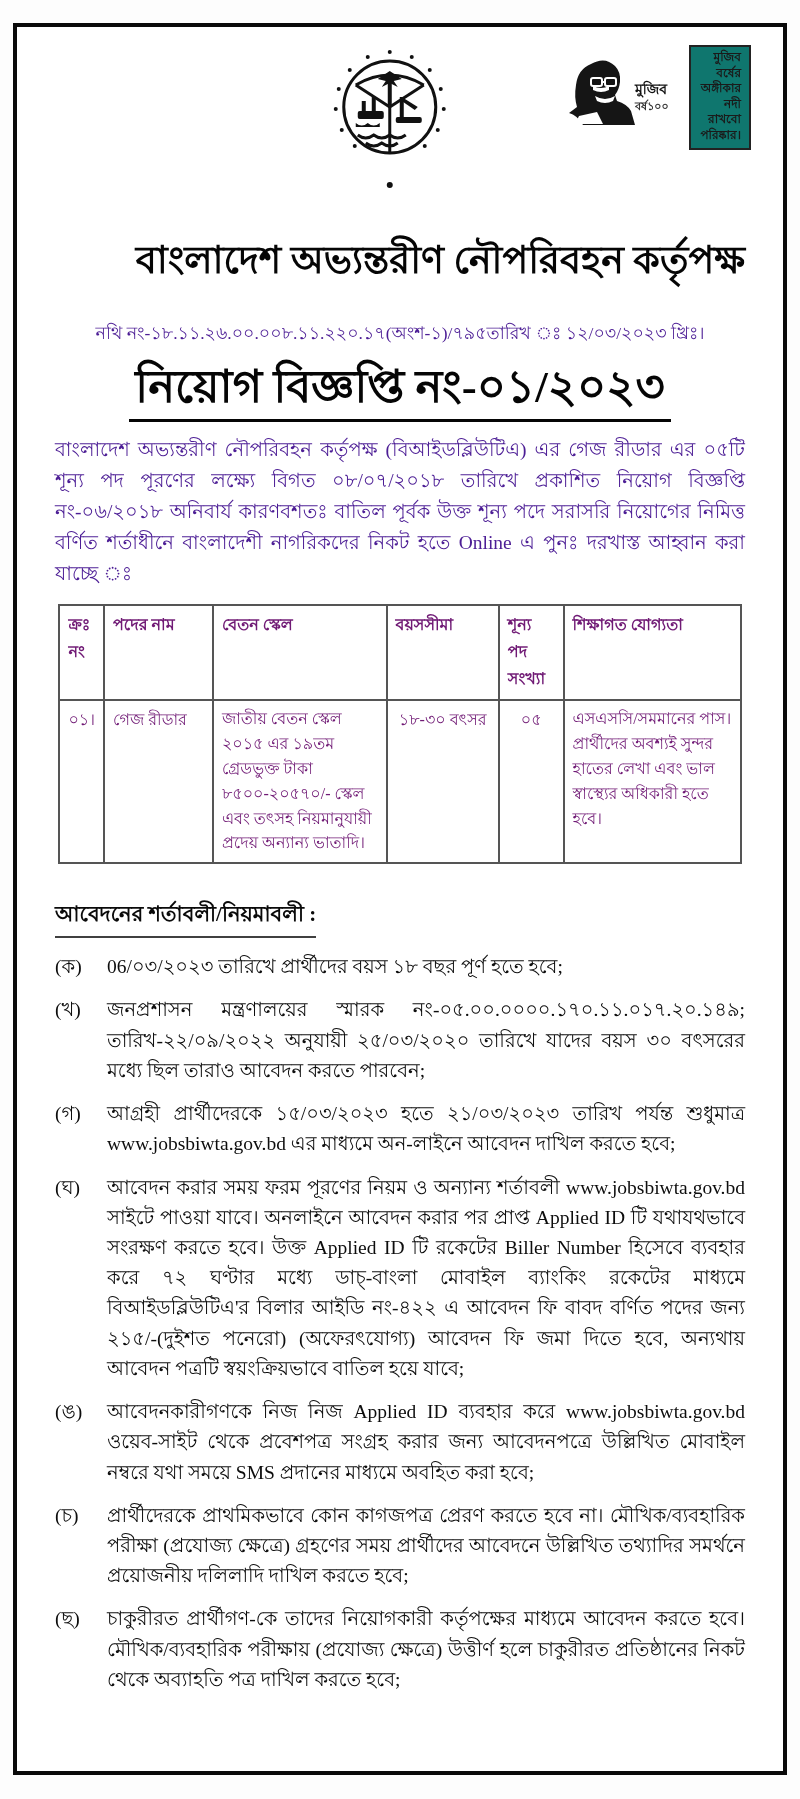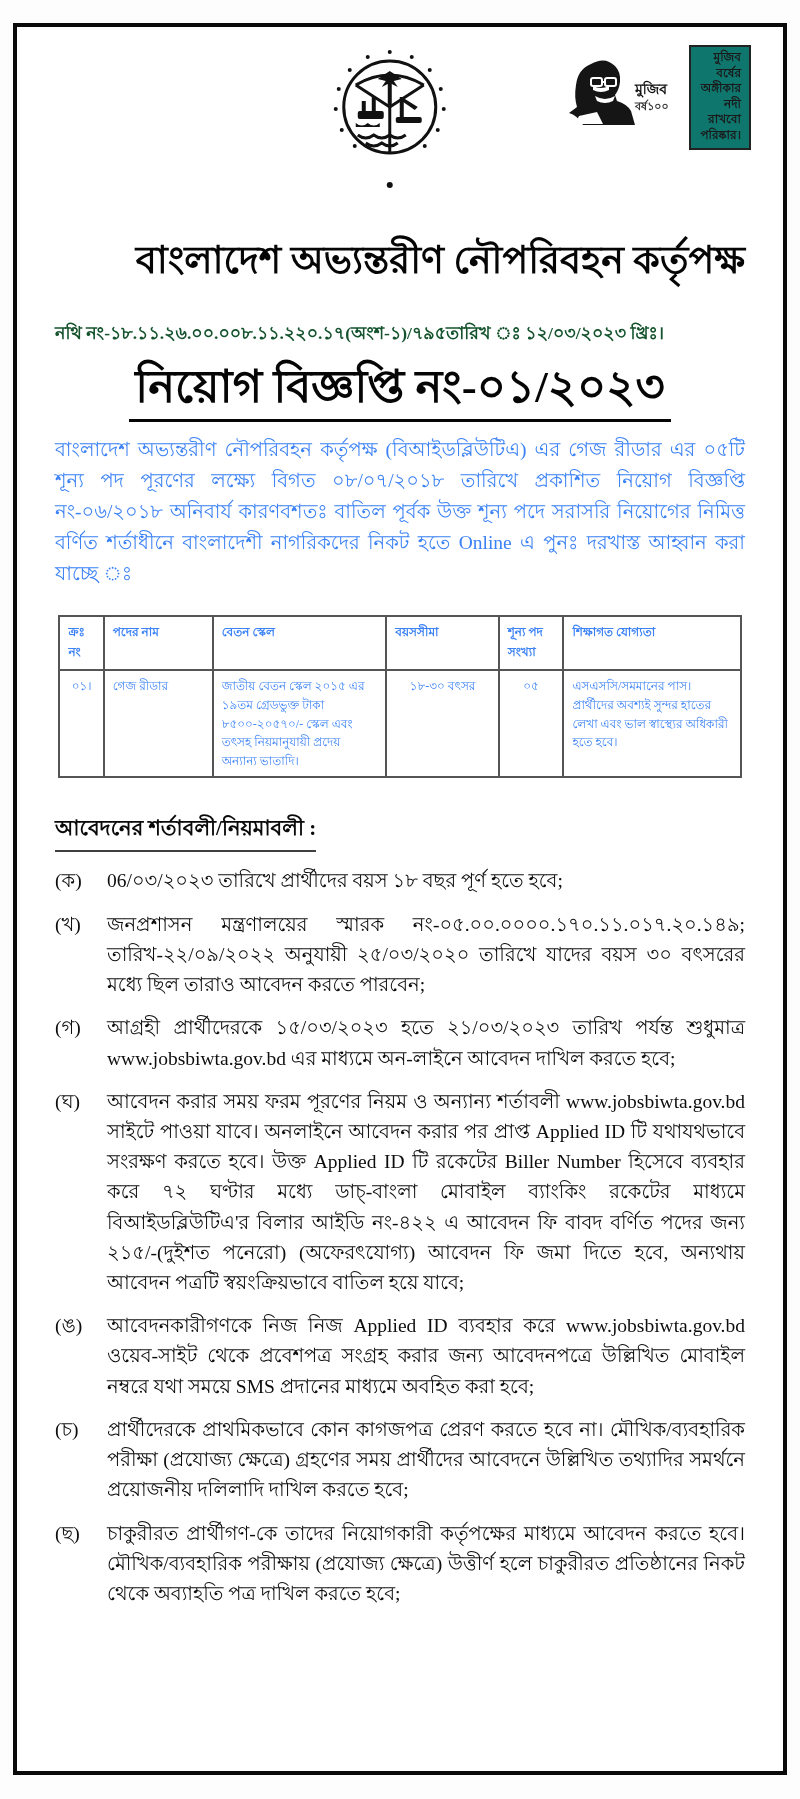--- a/index.html
+++ b/index.html
@@ -43,42 +43,42 @@
   .org-name {
     text-align: right; font-size: 38px; font-weight: bold; letter-spacing: 0;
     margin-top: 4px; color: #050505;
   }
   .org-address {
     text-align: center; font-size: 26px; font-weight: bold; margin-top: 6px; color: #0a0a0a;
   }
 
   
   .memo-line {
-    display: flex; justify-content: flex-start; margin-top: 26px;
-    font-size: 17.5px; font-weight: bold; color: #14532d;
+    display: flex; justify-content: center; margin-top: 26px;
+    font-size: 17.5px; font-weight: normal; color: #4c1d95;
   }
 
   
   .big-title {
     text-align: center; margin-top: 14px; margin-bottom: 12px;
   }
   .big-title span {
     display: inline-block; font-size: 45px; font-weight: bold; color: #050505;
     border-bottom: 3px solid #050505; padding: 0 6px 6px 6px; line-height: 1.1;
   }
 
   
   .intro {
-    font-size: 19.5px; line-height: 1.6; text-align: justify; color: #3b82f6;
+    font-size: 19.5px; line-height: 1.6; text-align: justify; color: #4c1d95;
   }
 
   
   table.post-table {
-    width: 99%; margin: 26px auto 0 auto; border-collapse: collapse;
-    font-size: 12px; color: #3b82f6;
+    width: 99%; margin: 15px auto 0 auto; border-collapse: collapse;
+    font-size: 16px; color: #701a75;
   }
   table.post-table th, table.post-table td {
     border: 2px solid #555; padding: 6px 8px; vertical-align: top;
   }
   table.post-table th { font-weight: bold; text-align: left; vertical-align: top; }
   th.c-center, td.c-center { text-align: center; }
   .col-sl { width: 6.5%; }
   .col-post { width: 16%; }
   .col-scale { width: 25.5%; }
   .col-age { width: 16.5%; }

